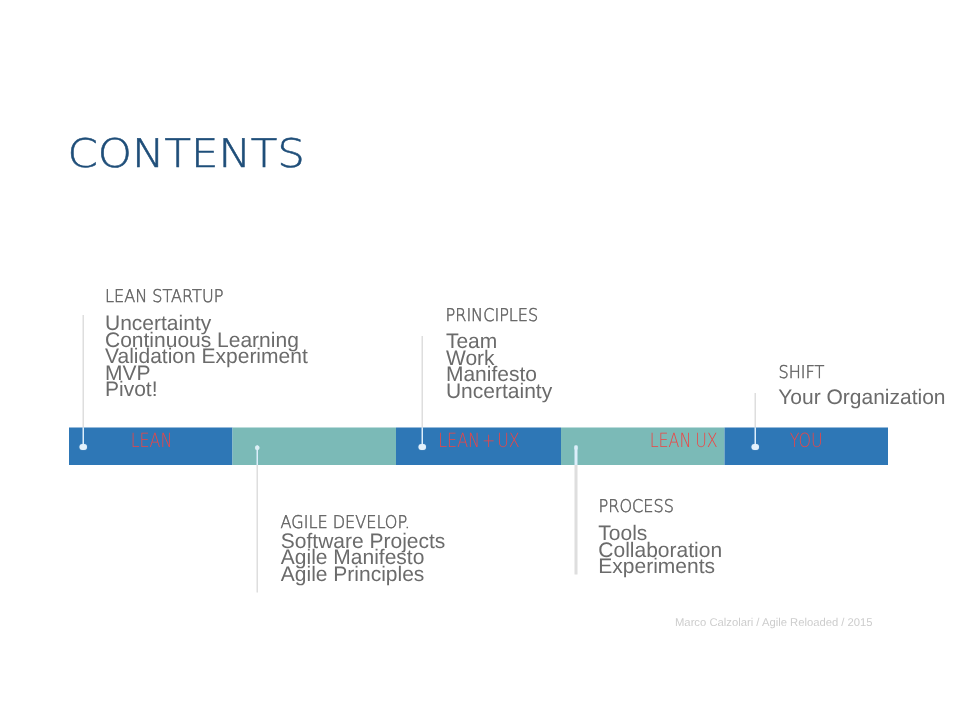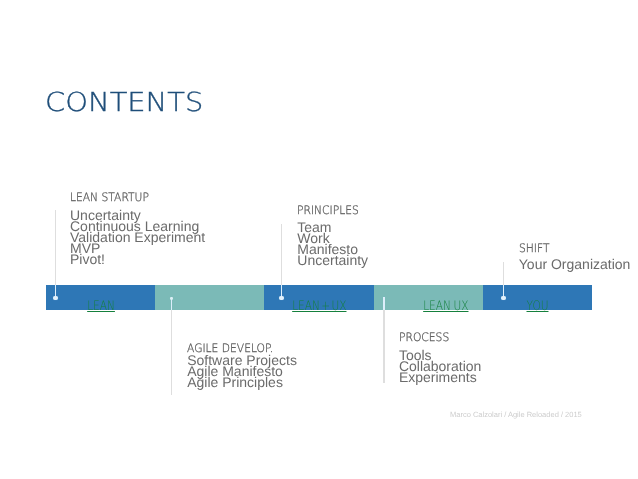--- a/index.html
+++ b/index.html
@@ -26,22 +26,22 @@
     color:#1F4E79;
     -webkit-text-stroke:0.35px #1F4E79;
     white-space:nowrap;
   }
 
   
   .bar { position:absolute; left:46.2px; top:285.4px; width:545.6px; height:25.2px; }
   .seg { position:absolute; top:0; height:25px; }
   .seg-label {
     position:absolute; top:0; height:25px;
-    display:flex; align-items:flex-end; justify-content:center;
-    color:#15803d; white-space:nowrap;text-decoration:underline;
+    display:flex; align-items:flex-start; justify-content:center;
+    color:#ef4444; white-space:nowrap;
   }
   .seg-label > span {
     display:inline-block; transform-origin:center top;
     position:relative; top:2.6px;
     transform:scaleX(0.815);
     font-family:"DejaVu Sans", sans-serif;
     font-weight:100;
     font-size:13px; line-height:13px;
     white-space:pre;
   }
@@ -87,21 +87,21 @@
     <div class="seg" style="left: 109.12px; width: 109.12px; background-color: rgb(123, 186, 183);"></div>
     <div class="seg" style="left: 218.24px; width: 109.12px; background-color: rgb(46, 119, 182);"></div>
     <div class="seg" style="left: 327.36px; width: 109.12px; background-color: rgb(123, 186, 183);"></div>
     <div class="seg" style="left: 436.48px; width: 109.12px; background-color: rgb(46, 119, 182);"></div>
     <div class="seg-label" style="left:0.00px; width:109.12px;">
         <span>LEAN</span>
       </div>
     <div class="seg-label" style="left:218.24px; width:109.12px;">
         <span style="word-spacing:-2.5px">LEAN + UX</span>
       </div>
-    <div class="seg-label" style="left:325px; width:109.12px;padding-left:20px;">
+    <div class="seg-label" style="left:335px; width:109.12px;padding-left:20px;">
         <span style="word-spacing:-1px">LEAN UX</span>
       </div>
     <div class="seg-label" style="left:436.48px; width:109.12px;">
         <span>YOU</span>
       </div>
   </div>
 
   <div class="conn up" style="left:55.0px; top:210px; height:75px;"></div>
   <div class="conn-in" style="left:55.0px; top:285px; height:13px;"></div>
   <div class="dot" style="left:53.4px; top:295.9px;"></div>

